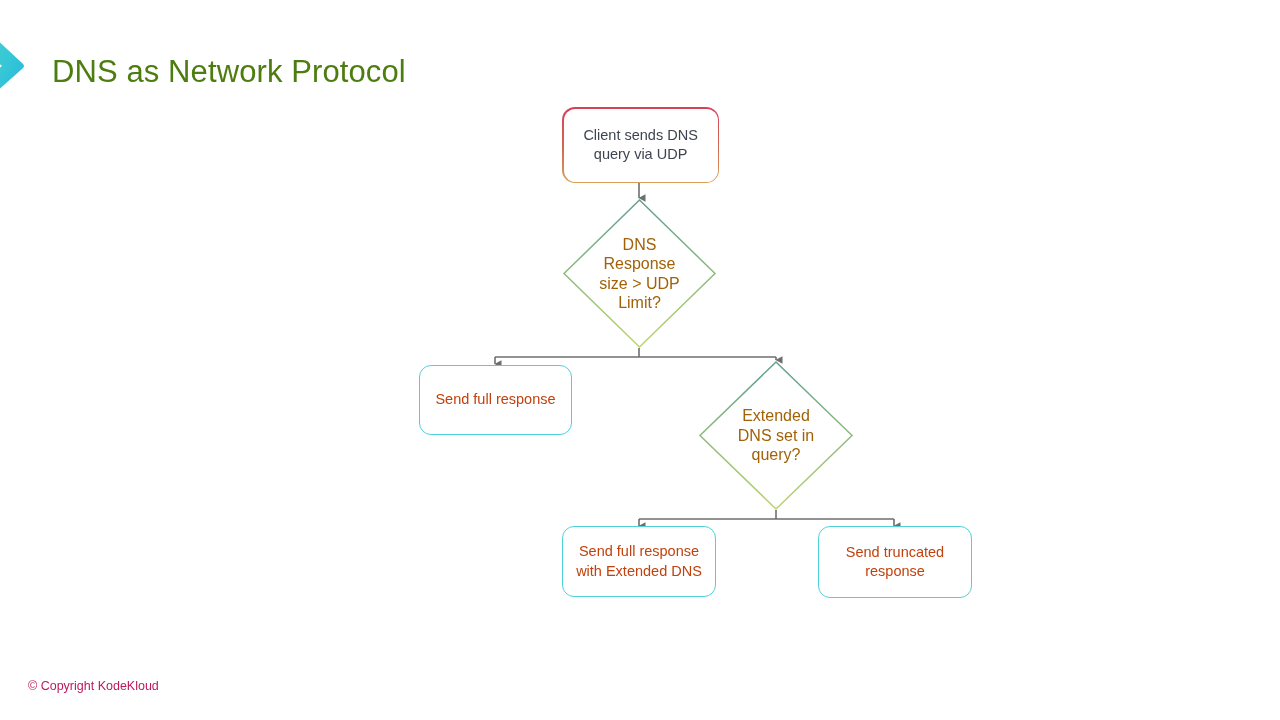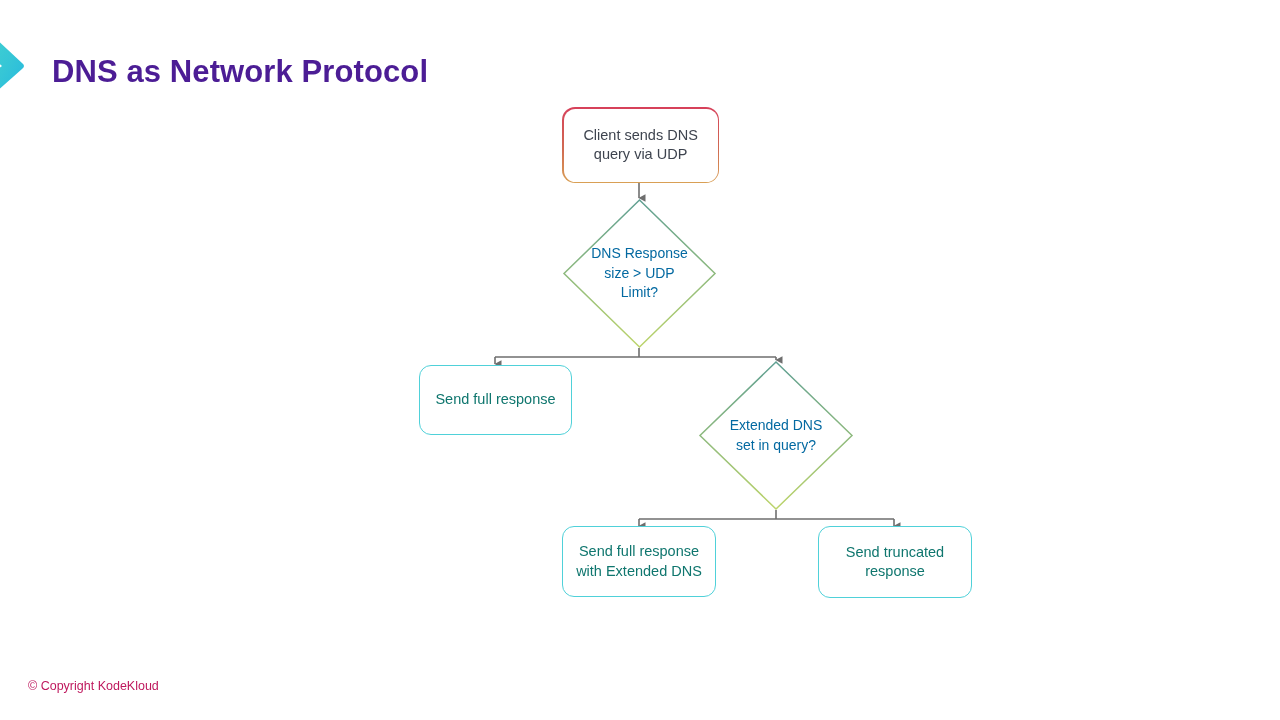--- a/index.html
+++ b/index.html
@@ -24,22 +24,22 @@
     height: 86px;
   }
 
   
   #slide-title {
     position: absolute;
     left: 52px;
     top: 50px;
     font-size: 31px;
     line-height: 44px;
-    color: #4c1d95;
-    font-weight: 700;
+    color: #4d7c0f;
+    font-weight: 400;
     letter-spacing: 0.1px;
     white-space: nowrap;
   }
 
   
   #footer-copyright {
     position: absolute;
     left: 28px;
     top: 679px;
     font-size: 12.5px;
@@ -72,21 +72,21 @@
     background: #ffffff;
     display: flex;
     align-items: center;
     justify-content: center;
     text-align: center;
     padding: 4px 10px;
   }
   .node-process .node-label {
     font-size: 14.5px;
     line-height: 19.5px;
-    color: #0f766e;
+    color: #c2410c;
   }
 
   
   .grad-border {
     position: absolute;
     border-radius: 13px;
     padding: 1.6px;
   }
   .grad-border > .grad-inner {
     width: 100%;
@@ -118,23 +118,23 @@
   .node-decision .node-label {
     position: absolute;
     left: 0;
     top: 0;
     width: 100%;
     height: 100%;
     display: flex;
     align-items: center;
     justify-content: center;
     text-align: center;
-    font-size: 14px;
+    font-size: 16px;
     line-height: 19.5px;
-    color: #0369a1;
+    color: #a16207;
     padding: 0 26px;
     box-sizing: border-box;
   }
 </style>
 </head>
 <body>
 
 <svg id="brand-logo" viewBox="0 0 64 86" xmlns="http://www.w3.org/2000/svg">
   <defs>
     <linearGradient id="logoGrad" x1="0" y1="0" x2="1" y2="1">

